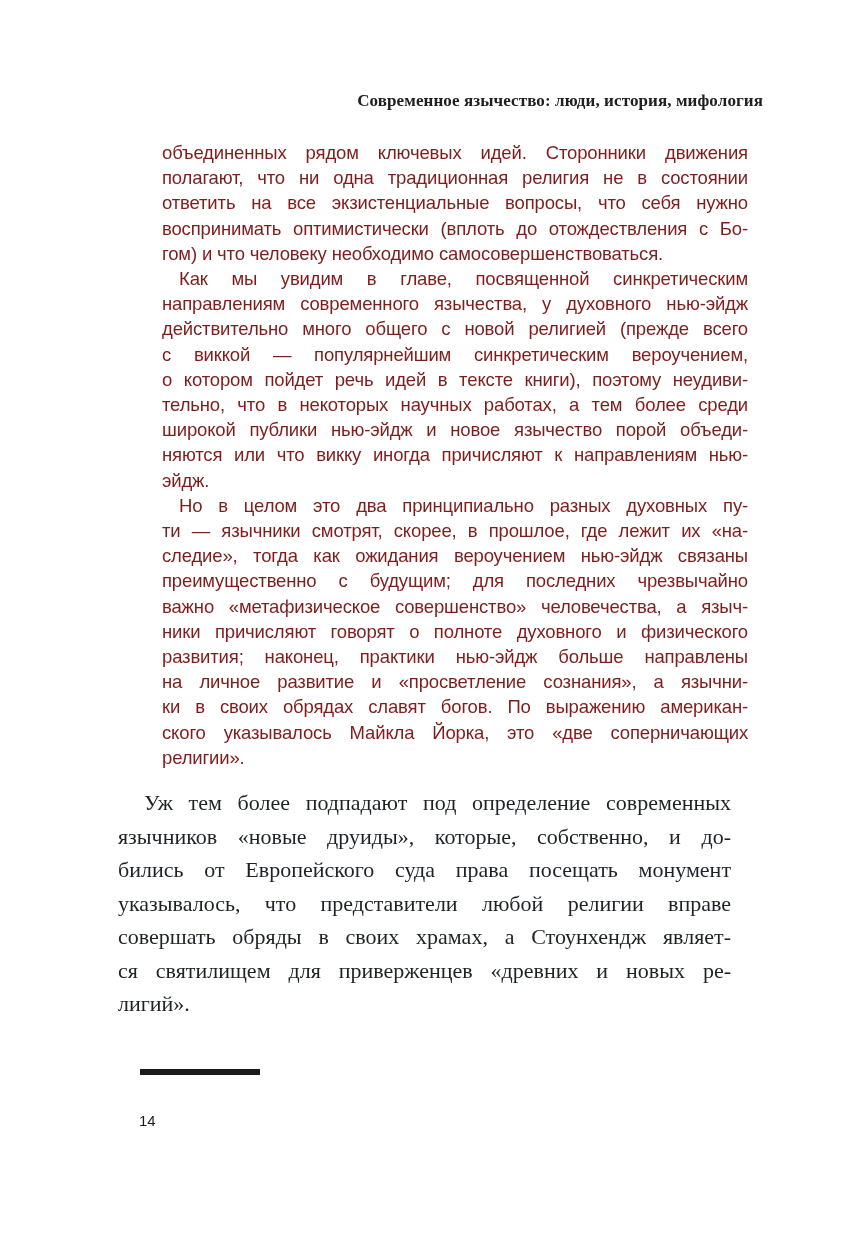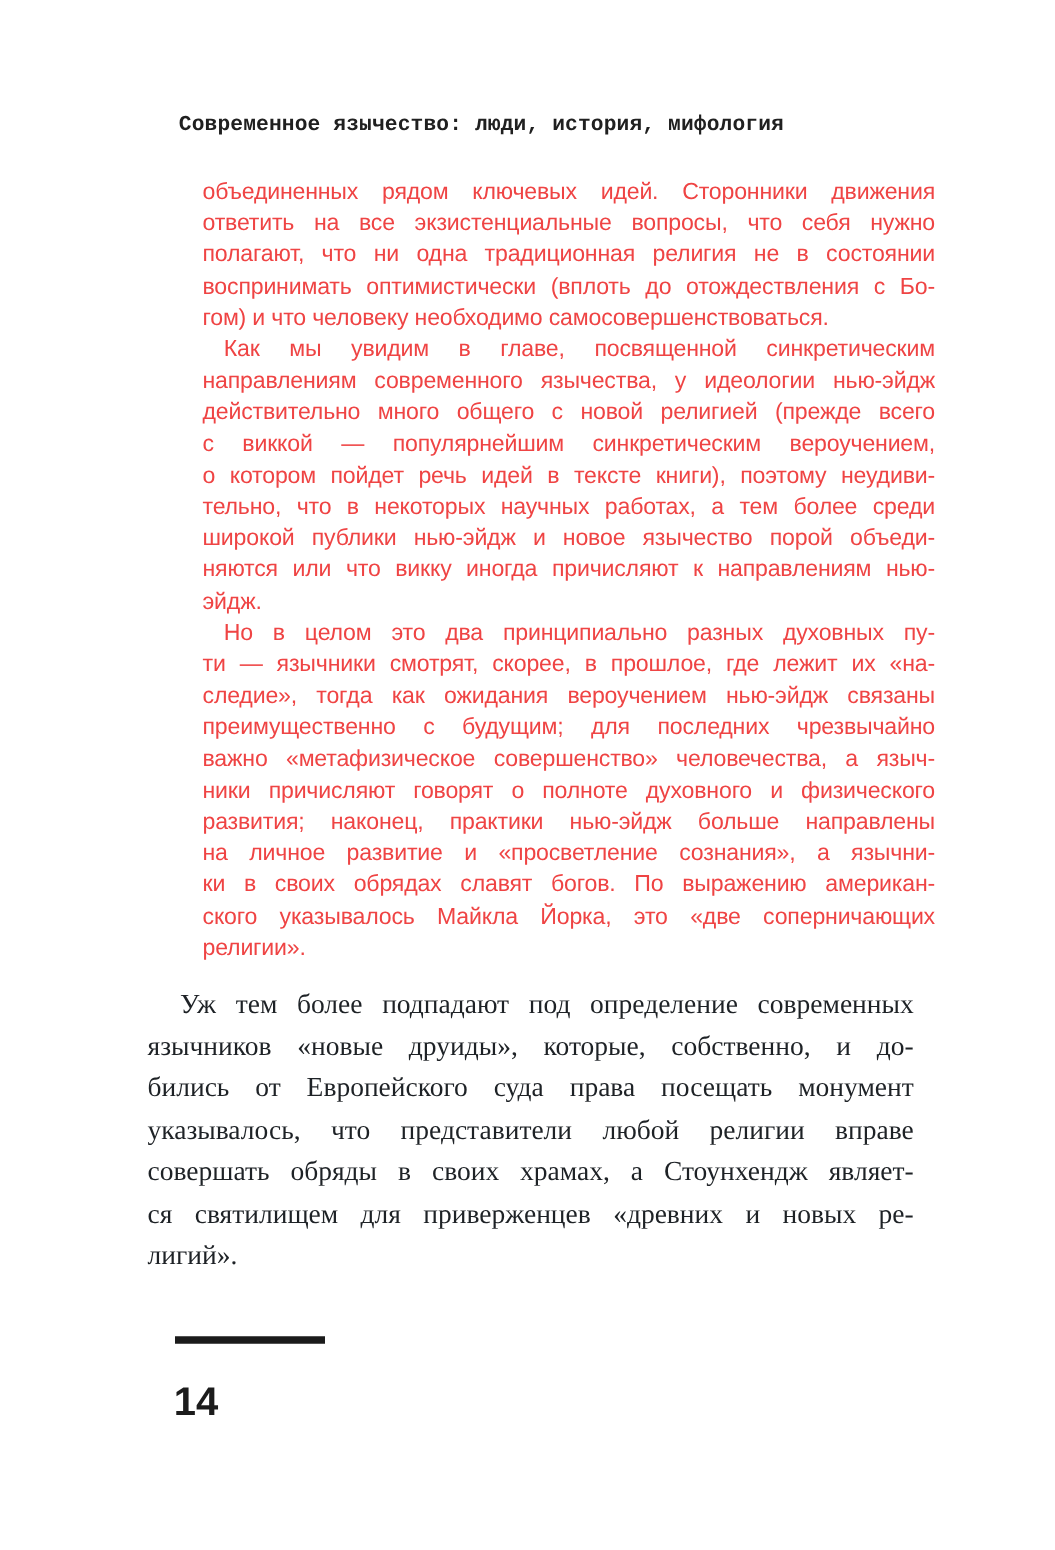--- a/index.html
+++ b/index.html
@@ -12,37 +12,38 @@
     width: 844px;
     height: 1240px;
     background: #ffffff;
     overflow: hidden;
   }
   .running-header {
     position: absolute;
     left: 143px;
     top: 90px;
     width: 620px;
-    font-family: Liberation Mono, monospace;
+    font-family: Liberation Serif, serif;
     font-weight: 700;
     font-size: 17px;
     line-height: 22px;
     color: #202020;
     letter-spacing: 0.1px;
+    text-align: right;
   }
   .quote-block {
     position: absolute;
     left: 162px;
     top: 140px;
     width: 586px;
     font-family: "Liberation Sans", "DejaVu Sans", sans-serif;
     font-size: 18.5px;
     line-height: 25.2px;
     letter-spacing: -0.15px;
-    color: #ef4444;
+    color: #7f1d1d;
   }
   .body-block {
     position: absolute;
     left: 118px;
     top: 786px;
     width: 613px;
     font-family: "Liberation Serif", "DejaVu Serif", serif;
     font-size: 22px;
     line-height: 33.5px;
     color: #1e2226;
@@ -63,44 +64,44 @@
     top: 1069px;
     width: 120px;
     height: 6px;
     background: #1b1b1b;
   }
   .page-number {
     position: absolute;
     left: 139px;
     top: 1106px;
     font-family: "Liberation Sans", "DejaVu Sans", sans-serif;
-    font-weight: 700;
-    font-size: 32px;
+    font-weight: 400;
+    font-size: 15px;
     line-height: 30px;
     color: #1c1c1c;
   }
 </style>
 </head>
 <body>
 
 <div class="screen">
 
   <div class="running-header">Современное язычество: люди, история, мифология</div>
 
   <div class="quote-block">
       <div class="para">
         <div class="line">объединенных рядом ключевых идей. Сторонники движения</div>
+        <div class="line">полагают, что ни одна традиционная религия не в состоянии</div>
         <div class="line">ответить на все экзистенциальные вопросы, что себя нужно</div>
-        <div class="line">полагают, что ни одна традиционная религия не в состоянии</div>
         <div class="line">воспринимать оптимистически (вплоть до отождествления с Бо-</div>
         <div class="line last">гом) и что человеку необходимо самосовершенствоваться.</div>
       </div>
       <div class="para indent">
         <div class="line">Как мы увидим в главе, посвященной синкретическим</div>
-        <div class="line">направлениям современного язычества, у идеологии нью-эйдж</div>
+        <div class="line">направлениям современного язычества, у духовного нью-эйдж</div>
         <div class="line">действительно много общего с новой религией (прежде всего</div>
         <div class="line">с виккой — популярнейшим синкретическим вероучением,</div>
         <div class="line">о котором пойдет речь идей в тексте книги), поэтому неудиви-</div>
         <div class="line">тельно, что в некоторых научных работах, а тем более среди</div>
         <div class="line">широкой публики нью-эйдж и новое язычество порой объеди-</div>
         <div class="line">няются или что викку иногда причисляют к направлениям нью-</div>
         <div class="line last">эйдж.</div>
       </div>
       <div class="para indent">
         <div class="line">Но в целом это два принципиально разных духовных пу-</div>

